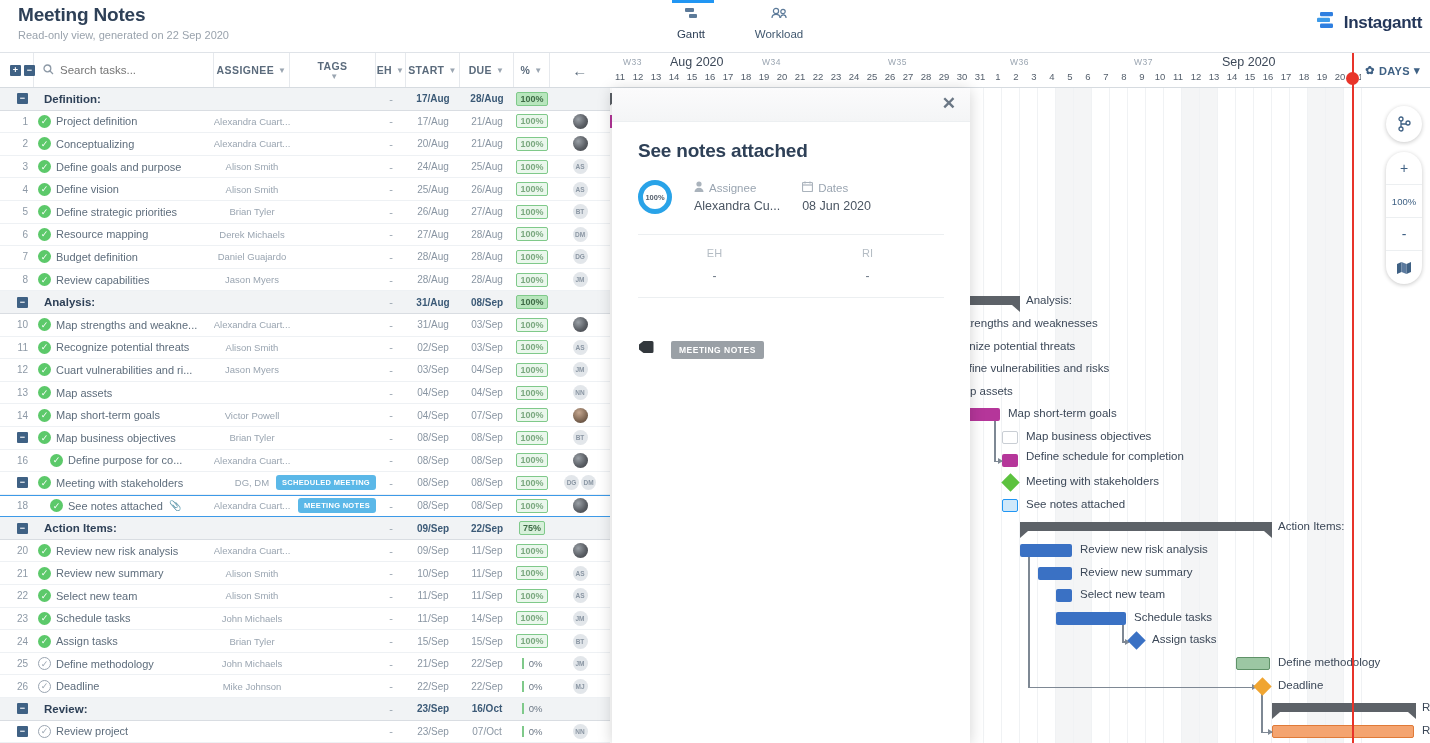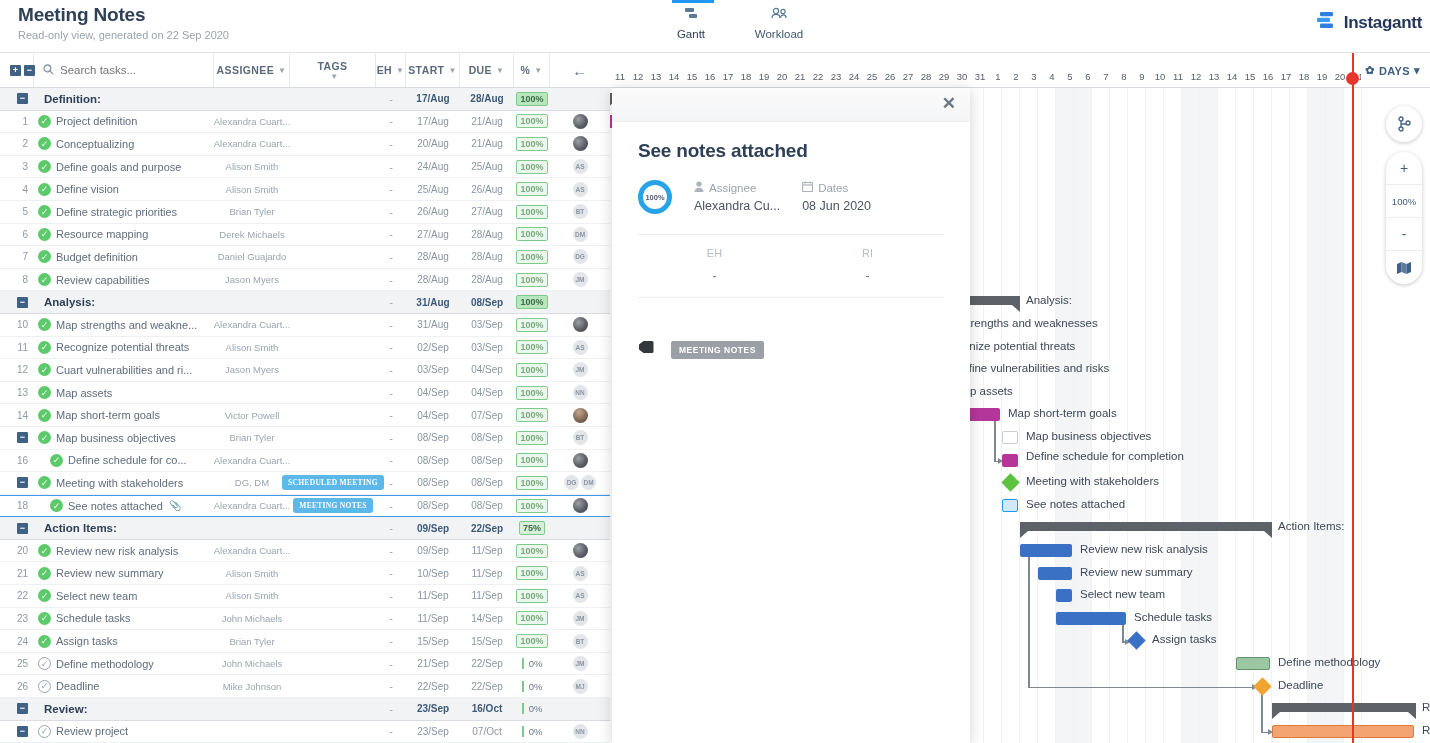--- a/index.html
+++ b/index.html
@@ -67,21 +67,21 @@
   .c-name.gl { font-weight:bold; color:#2e4057; font-size:11.5px; padding-left:10px; }
   .c-name .tlabel { overflow:hidden; text-overflow:ellipsis; white-space:nowrap; }
   .c-name.ind1 { padding-left:16px; }
   .check { width:13px; height:13px; border-radius:50%; flex:0 0 13px;
            display:flex; align-items:center; justify-content:center; font-size:9px; color:#fff; }
   .check.done { background:#5cc96a; }
   .check.open { background:transparent; border:1.4px solid #9aa5b1; color:#9aa5b1; }
   .clip { font-size:10px; color:#8d99a6; margin-left:2px; }
   .c-assn { width:76px; justify-content:center; color:#9aa5b1; font-size:9.5px;
             white-space:nowrap; overflow:hidden; }
-  .c-tags { width:86px; justify-content:center;font-family:Liberation Serif, serif; }
+  .c-tags { width:86px; justify-content:flex-end; }
   .tagpill { background:#5bb8e8; color:#fff; font-size:7.5px; font-weight:bold; letter-spacing:0.3px;
              padding:3px 6px; border-radius:3px; white-space:nowrap; }
   .c-eh { width:30px; justify-content:center; color:#9aa5b1; }
   .c-start, .c-due { width:54px; justify-content:center; color:#8a96a3; font-size:10px; }
   .row.group .c-start, .row.group .c-due { color:#3c5a77; font-weight:bold; }
   .c-pct { width:36px; justify-content:center; }
   .pctbox { border:1px solid #7fc98a; color:#7aa87f; background:#eaf7ec; font-size:9px; font-weight:bold;
             padding:1px 3px; border-radius:2px; }
   .pctbox.full { background:#b8e6bd; color:#3e6b46; }
   .pctbox.part { background:#d7f0da; color:#3e6b46; }
@@ -579,21 +579,21 @@
           <div class="cell c-av">
             <span class="av">BT</span>
           </div>
         </div>
         <div class="row">
           <div class="cell c-exp">
             <span>16</span>
           </div>
           <div class="cell c-name ind1">
             <span class="check done">✓</span>
-            <span class="tlabel">Define schedule for co...</span>
+            <span class="tlabel">Define purpose for co...</span>
           </div>
           <div class="cell c-assn">Alexandra Cuart...</div>
           <div class="cell c-tags"></div>
           <div class="cell c-eh">-</div>
           <div class="cell c-start">08/Sep</div>
           <div class="cell c-due">08/Sep</div>
           <div class="cell c-pct">
             <span class="pctbox">100%</span>
           </div>
           <div class="cell c-av">
@@ -838,20 +838,29 @@
           </div>
           <div class="cell c-av">
             <span class="av">NN</span>
           </div>
         </div>
       </div>
   </div>
 
   <div class="gantt">
     <div class="tl">
+      <div class="tl-weeks" id="tl-weeks">
+          <div class="wk" style="left: 13px;">W33</div>
+          <div class="wk" style="left: 152px;">W34</div>
+          <div class="wk" style="left: 278px;">W35</div>
+          <div class="wk" style="left: 400px;">W36</div>
+          <div class="wk" style="left: 524px;">W37</div>
+          <div class="mo" style="left: 60px; top: -2px;">Aug 2020</div>
+          <div class="mo" style="left: 612px; top: -2px;">Sep 2020</div>
+        </div>
       <div class="tl-days" id="tl-days">
           <div class="dy" style="left: 1px;">11</div>
           <div class="dy" style="left: 19px;">12</div>
           <div class="dy" style="left: 37px;">13</div>
           <div class="dy" style="left: 55px;">14</div>
           <div class="dy" style="left: 73px;">15</div>
           <div class="dy" style="left: 91px;">16</div>
           <div class="dy" style="left: 109px;">17</div>
           <div class="dy" style="left: 127px;">18</div>
           <div class="dy" style="left: 145px;">19</div>

